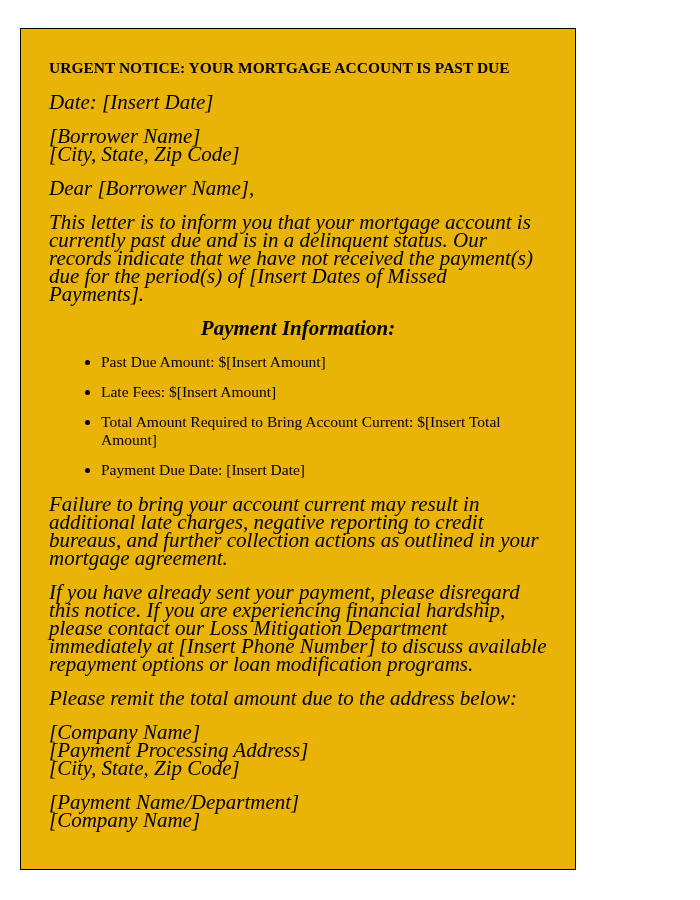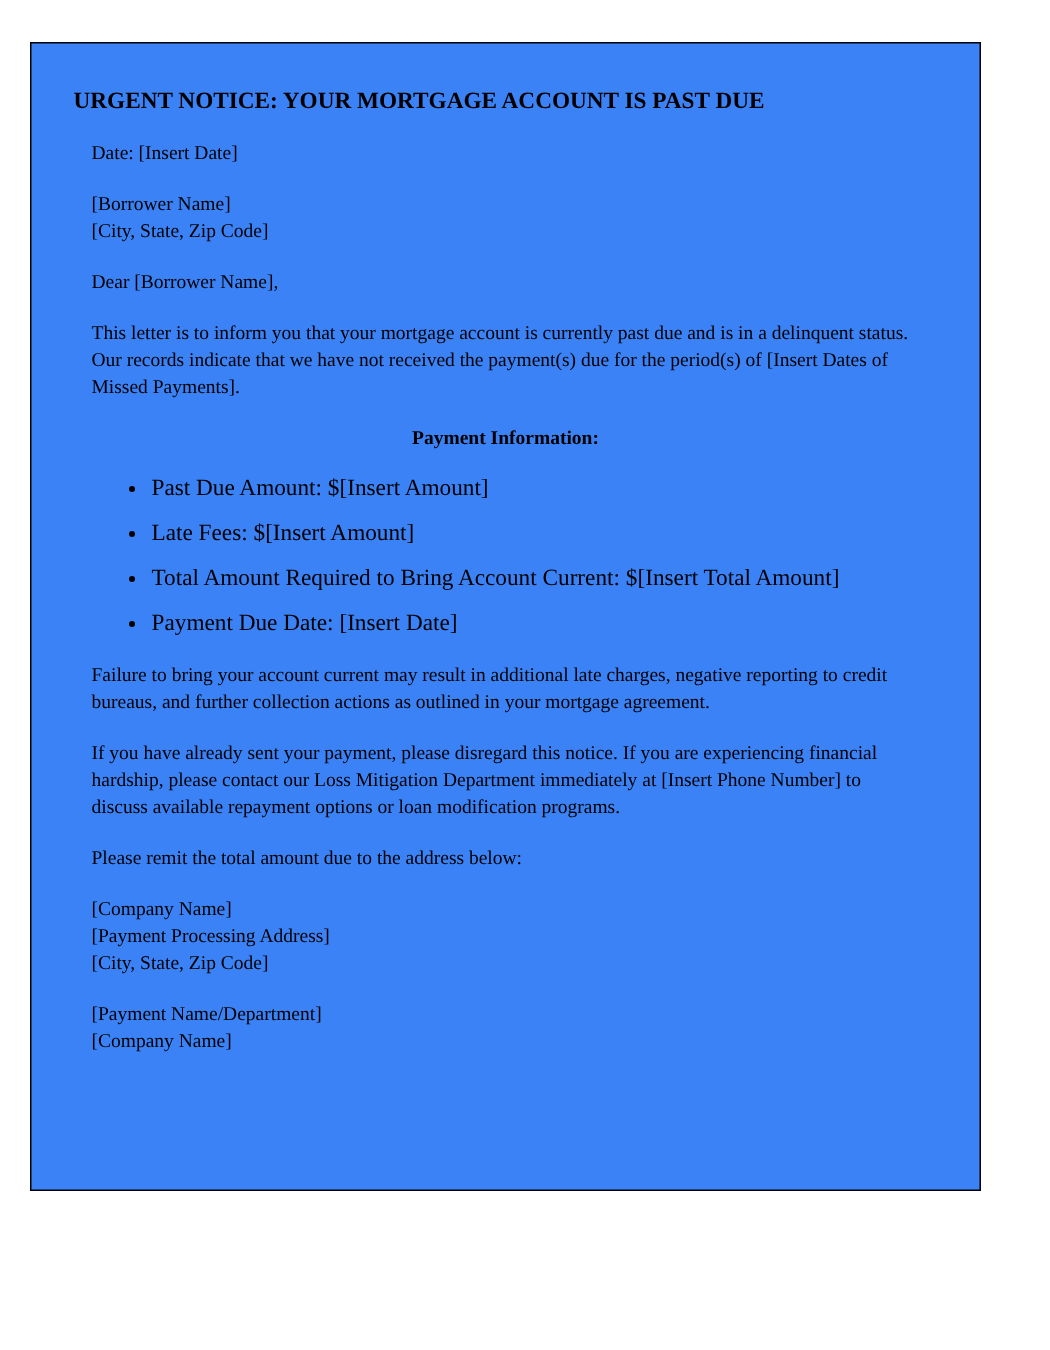--- a/index.html
+++ b/index.html
@@ -11,37 +11,38 @@
     width: 700px;
     height: 900px;
     font-family: "Liberation Serif", "DejaVu Serif", serif;
     color: #000000;
     box-sizing: border-box;
   }
   .letter-container {
     position: absolute;
     left: 20px;
     top: 28px;
-    width: 634px;
+    width: 556px;
     box-sizing: border-box;
     border: 1px solid #000000;
-    background: #3b82f6;
+    background: #eab308;
     padding: 14px 28px 24px 28px;
     min-height: 766px;
   }
   .letter-heading {
     font-weight: bold;
     font-size: 15.5px;
     line-height: 18px;
     margin: 16px 0;
   }
   .para, .line-block, .section-heading {
-    font-size: 13px;
+    font-size: 21px;
     line-height: 18px;
-    margin: 16px 12px;
+    margin: 16px 0;
+    font-style: italic;
   }
   .line-block div {
     margin: 0;
   }
   .section-heading {
     font-weight: bold;
     text-align: center;
   }
   ul.payment-list {
     margin: 16px 0;

